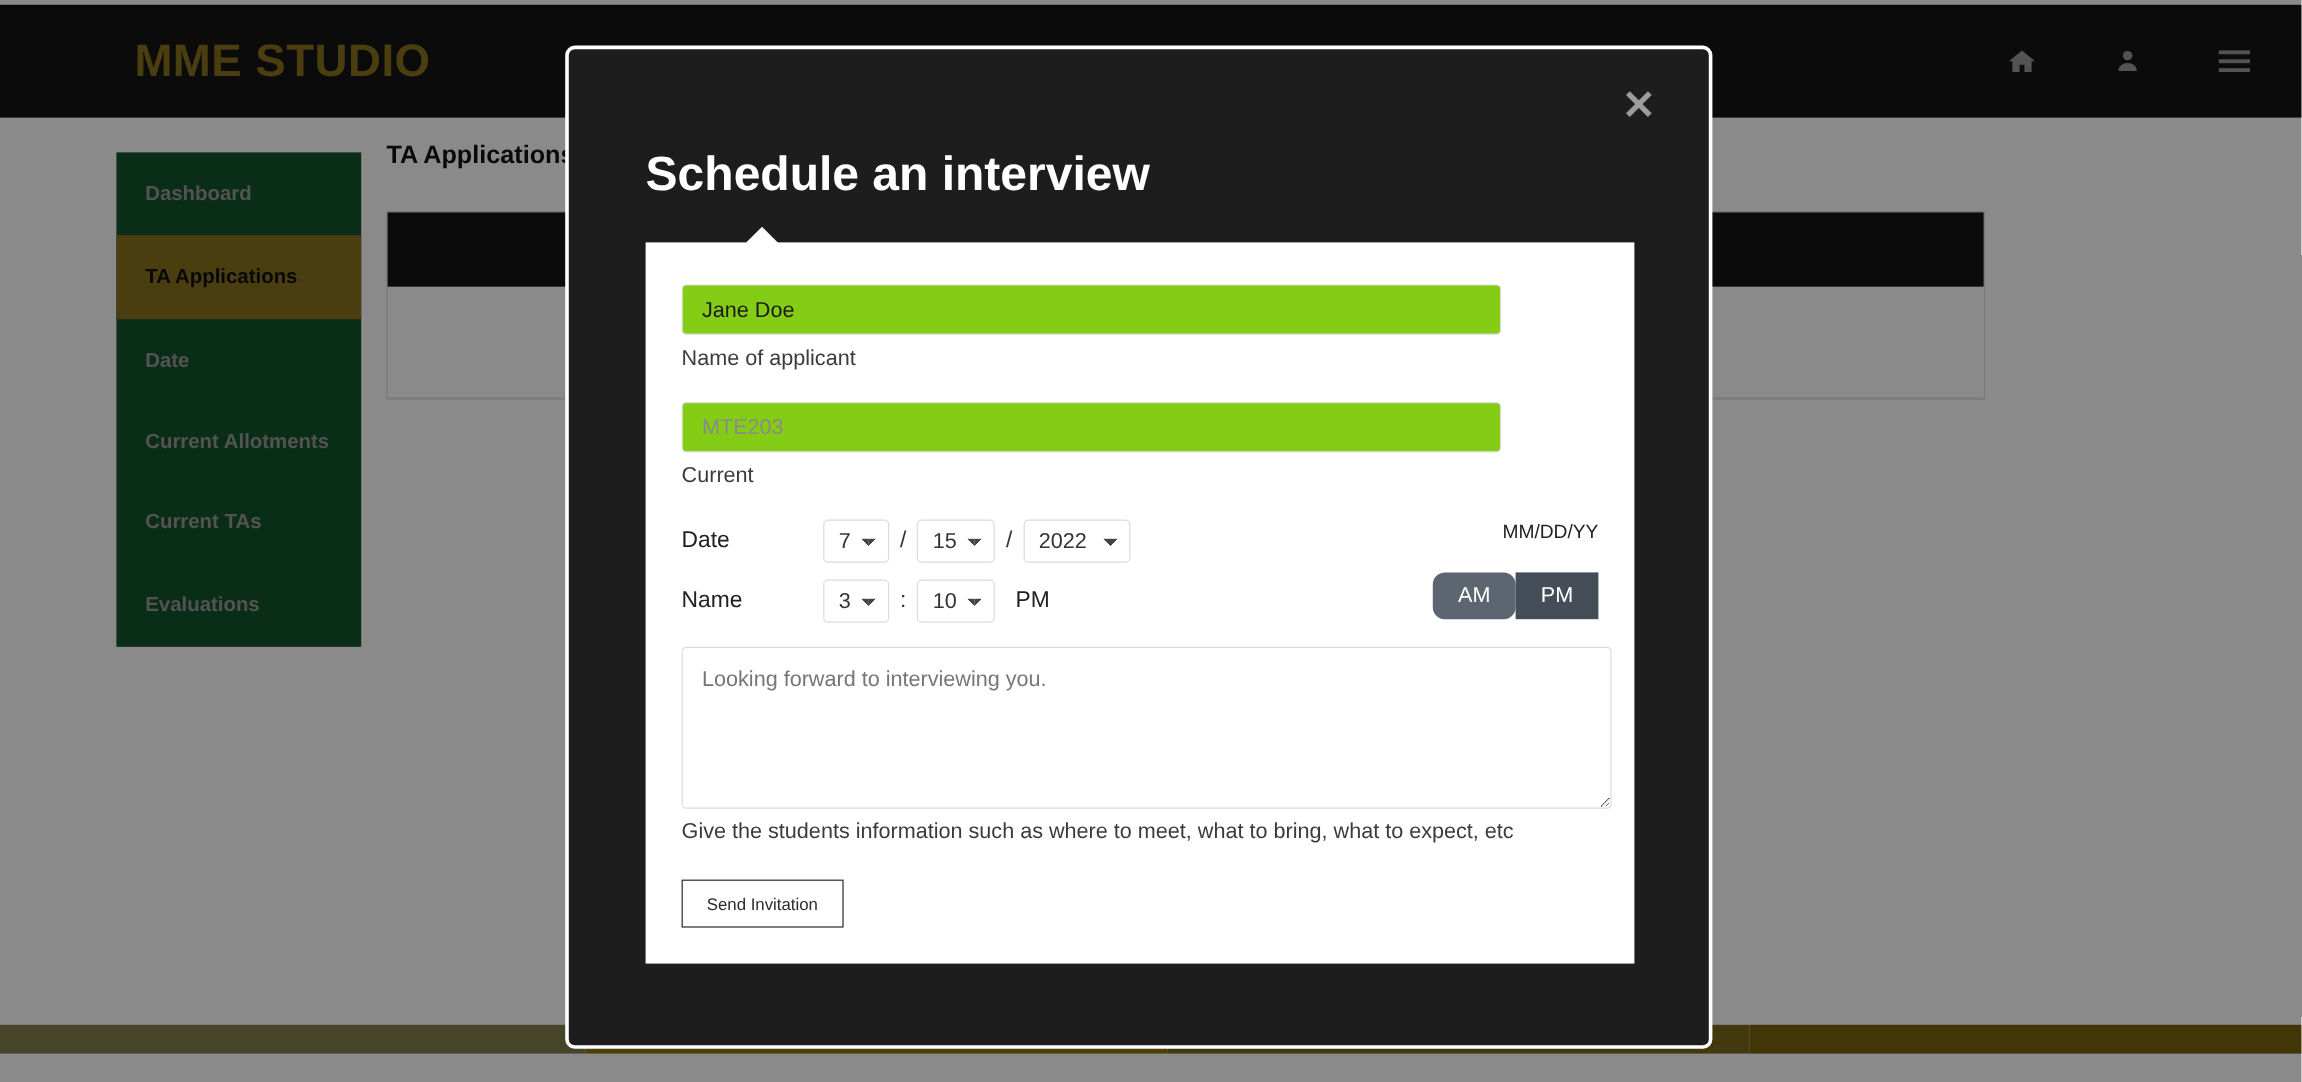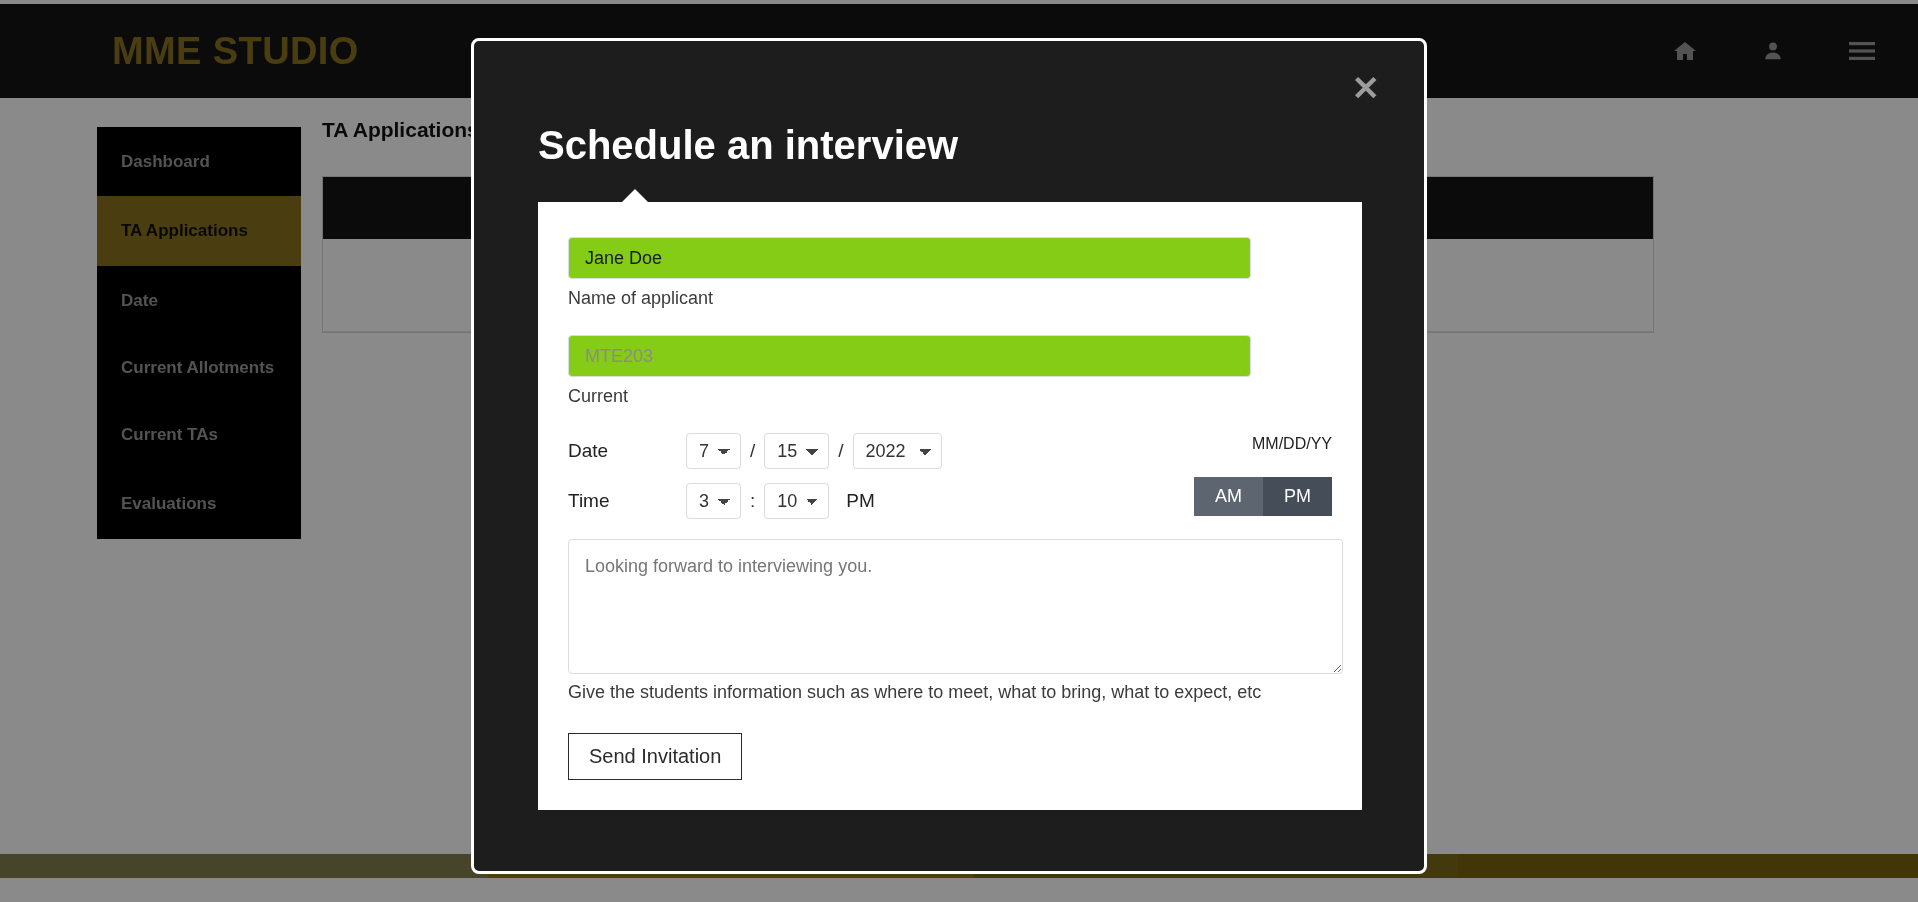--- a/index.html
+++ b/index.html
@@ -54,21 +54,21 @@
     width: 1918px;
     height: 780px;
     background: #ffffff;
   }
 
   
   .sidebar {
     position: absolute;
     left: 97px; top: 29px;
     width: 204px;
-    background: #000000;
+    background: #14532d;
     padding: 0;
   }
   .side-item {
     color: #9a9a9a;
     font-size: 17px;
     font-weight: bold;
     padding: 24px 0 24px 24px;
     line-height: 1.25;
   }
   .side-item.active {
@@ -252,21 +252,21 @@
     display: flex;
   }
   .ampm-btn {
     border: none;
     font-size: 18px;
     font-family: "Liberation Sans", sans-serif;
     padding: 9px 21px;
     cursor: pointer;
     color: #ffffff;
   }
-  .ampm-btn.inactive { background: #5d6570; }
+  .ampm-btn.inactive { background: #5d6570; border-radius: 10px; }
   .ampm-btn.active { background: #454d59; }
 
   .msg-area {
     display: block;
     width: 775px;
     height: 135px;
     margin-top: 20px;
     border: 1px solid #dcdcdc;
     border-radius: 4px;
     padding: 16px 16px;
@@ -281,21 +281,21 @@
     display: block;
     font-size: 18px;
     color: #3b3b3b;
     margin-top: 8px;
   }
   .send-btn {
     margin-top: 30px;
     border: 1px solid #2b2b2b;
     background: #ffffff;
     color: #2b2b2b;
-    font-size: 20px;
+    font-size: 14px;
     font-family: "Liberation Sans", sans-serif;
     padding: 11px 20px;
     cursor: pointer;
   }
 </style>
 </head>
 <body>
 
 <div id="app">
 
@@ -407,21 +407,21 @@
           </select>
           <span class="slash">/</span>
           <select class="sel wide">
             <option>2022</option>
           </select>
           <span class="fmt-hint">MM/DD/YY</span>
         </div>
 
         
         <div class="dt-row" style="margin-top:14px">
-          <span class="dt-label">Time</span>
+          <span class="dt-label">Name</span>
           <select class="sel">
             <option>3</option>
           </select>
           <span class="colon">:</span>
           <select class="sel">
             <option>10</option>
           </select>
           <span class="ampm-text">PM</span>
 
           <div class="ampm-toggle">

